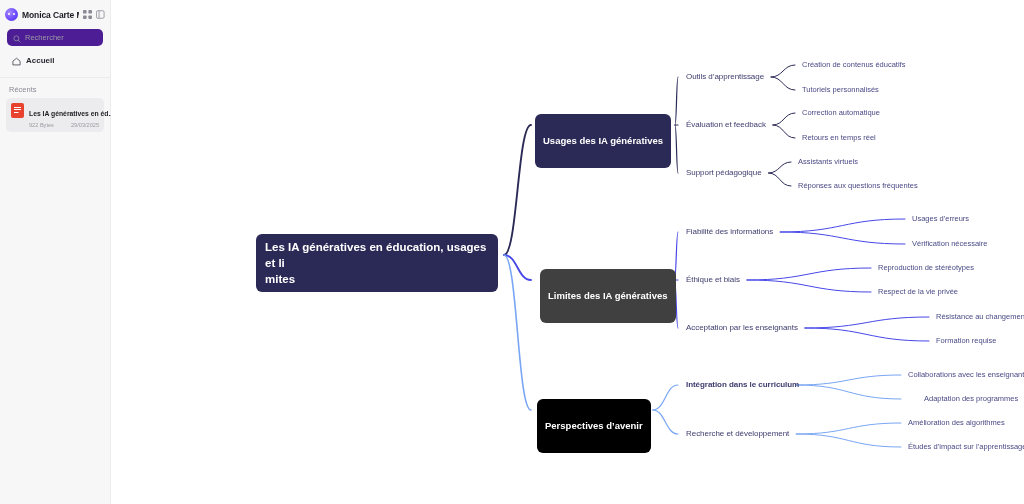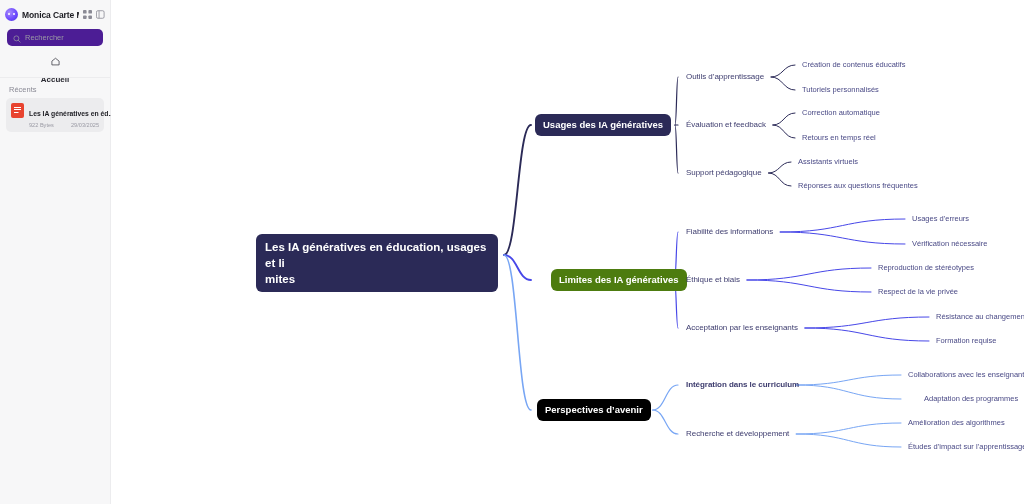--- a/index.html
+++ b/index.html
@@ -46,21 +46,21 @@
     margin: 2px 7px 0 7px; height: 17px;
     background: #4c1d95; border-radius: 5px;
     display: flex; align-items: center; gap: 4px;
     padding: 0 6px;
   }
   .search-ph { font-size: 7.5px; color: #9a9aa4; }
 
   .nav-item {
     margin: 6px 7px 0 7px; height: 17px;
     display: flex; align-items: center; gap: 5px;
-    padding: 0 5px; border-radius: 5px; flex-direction: column;
+    padding: 0 5px; border-radius: 5px;
   }
   .nav-label { font-size: 8px; color: #2a2a32; font-weight: bold; }
 
   .divider { margin: 8px 0 0 0; height: 1px; background: #ececee; }
 
   .section-title {
     font-size: 7.5px; color: #8a8a95;
     padding: 7px 9px 4px 9px;
   }
   .file-card {
@@ -98,21 +98,21 @@
     position: absolute;
     font-weight: bold; color: #ffffff;
     border-radius: 6px;
     white-space: pre-wrap;
     line-height: 14px;
   }
   .node-root {
     font-size: 11.5px; padding: 5px 9px;
     line-height: 16px;
   }
-  .node-branch { font-size: 9.5px; padding: 4px 8px; white-space: nowrap; }
+  .node-branch { font-size: 9.5px; padding: 20px 8px; white-space: nowrap; }
   .leaf {
     position: absolute; font-size: 8px; white-space: nowrap;
     letter-spacing: -0.05px;
   }
   .leaf2 { position: absolute; font-size: 7.5px; white-space: nowrap; }
 </style>
 </head>
 <body>
 
 <div class="app">
@@ -213,21 +213,21 @@
         <div class="node-label node-branch" style="left: 424px; top: 114px; background: rgb(43, 42, 87);">Usages des IA génératives</div>
         <div class="leaf" style="left: 575px; top: 72px; color: rgb(61, 60, 110);">Outils d’apprentissage</div>
         <div class="leaf2" style="left: 691px; top: 60px; color: rgb(74, 74, 134);">Création de contenus éducatifs</div>
         <div class="leaf2" style="left: 691px; top: 85px; color: rgb(74, 74, 134);">Tutoriels personnalisés</div>
         <div class="leaf" style="left: 575px; top: 120px; color: rgb(61, 60, 110);">Évaluation et feedback</div>
         <div class="leaf2" style="left: 691px; top: 108px; color: rgb(74, 74, 134);">Correction automatique</div>
         <div class="leaf2" style="left: 691px; top: 133px; color: rgb(74, 74, 134);">Retours en temps réel</div>
         <div class="leaf" style="left: 575px; top: 168px; color: rgb(61, 60, 110);">Support pédagogique</div>
         <div class="leaf2" style="left: 687px; top: 157px; color: rgb(74, 74, 134);">Assistants virtuels</div>
         <div class="leaf2" style="left: 687px; top: 181px; color: rgb(74, 74, 134);">Réponses aux questions fréquentes</div>
-        <div class="node-label node-branch" style="left: 440px; top: 269px; background: #4d7c0f;">Limites des IA génératives</div>
+        <div class="node-label node-branch" style="left: 429px; top: 269px; background: #404040;">Limites des IA génératives</div>
         <div class="leaf" style="left: 575px; top: 227px; color: rgb(61, 60, 110);">Fiabilité des informations</div>
         <div class="leaf2" style="left: 801px; top: 214px; color: rgb(74, 74, 134);">Usages d’erreurs</div>
         <div class="leaf2" style="left: 801px; top: 239px; color: rgb(74, 74, 134);">Vérification nécessaire</div>
         <div class="leaf" style="left: 575px; top: 275px; color: rgb(61, 60, 110);">Éthique et biais</div>
         <div class="leaf2" style="left: 767px; top: 263px; color: rgb(74, 74, 134);">Reproduction de stéréotypes</div>
         <div class="leaf2" style="left: 767px; top: 287px; color: rgb(74, 74, 134);">Respect de la vie privée</div>
         <div class="leaf" style="left: 575px; top: 323px; color: rgb(61, 60, 110);">Acceptation par les enseignants</div>
         <div class="leaf2" style="left: 825px; top: 312px; color: rgb(74, 74, 134);">Résistance au changement</div>
         <div class="leaf2" style="left: 825px; top: 336px; color: rgb(74, 74, 134);">Formation requise</div>
         <div class="node-label node-branch" style="left: 426px; top: 399px; background: #000000;">Perspectives d’avenir</div>

